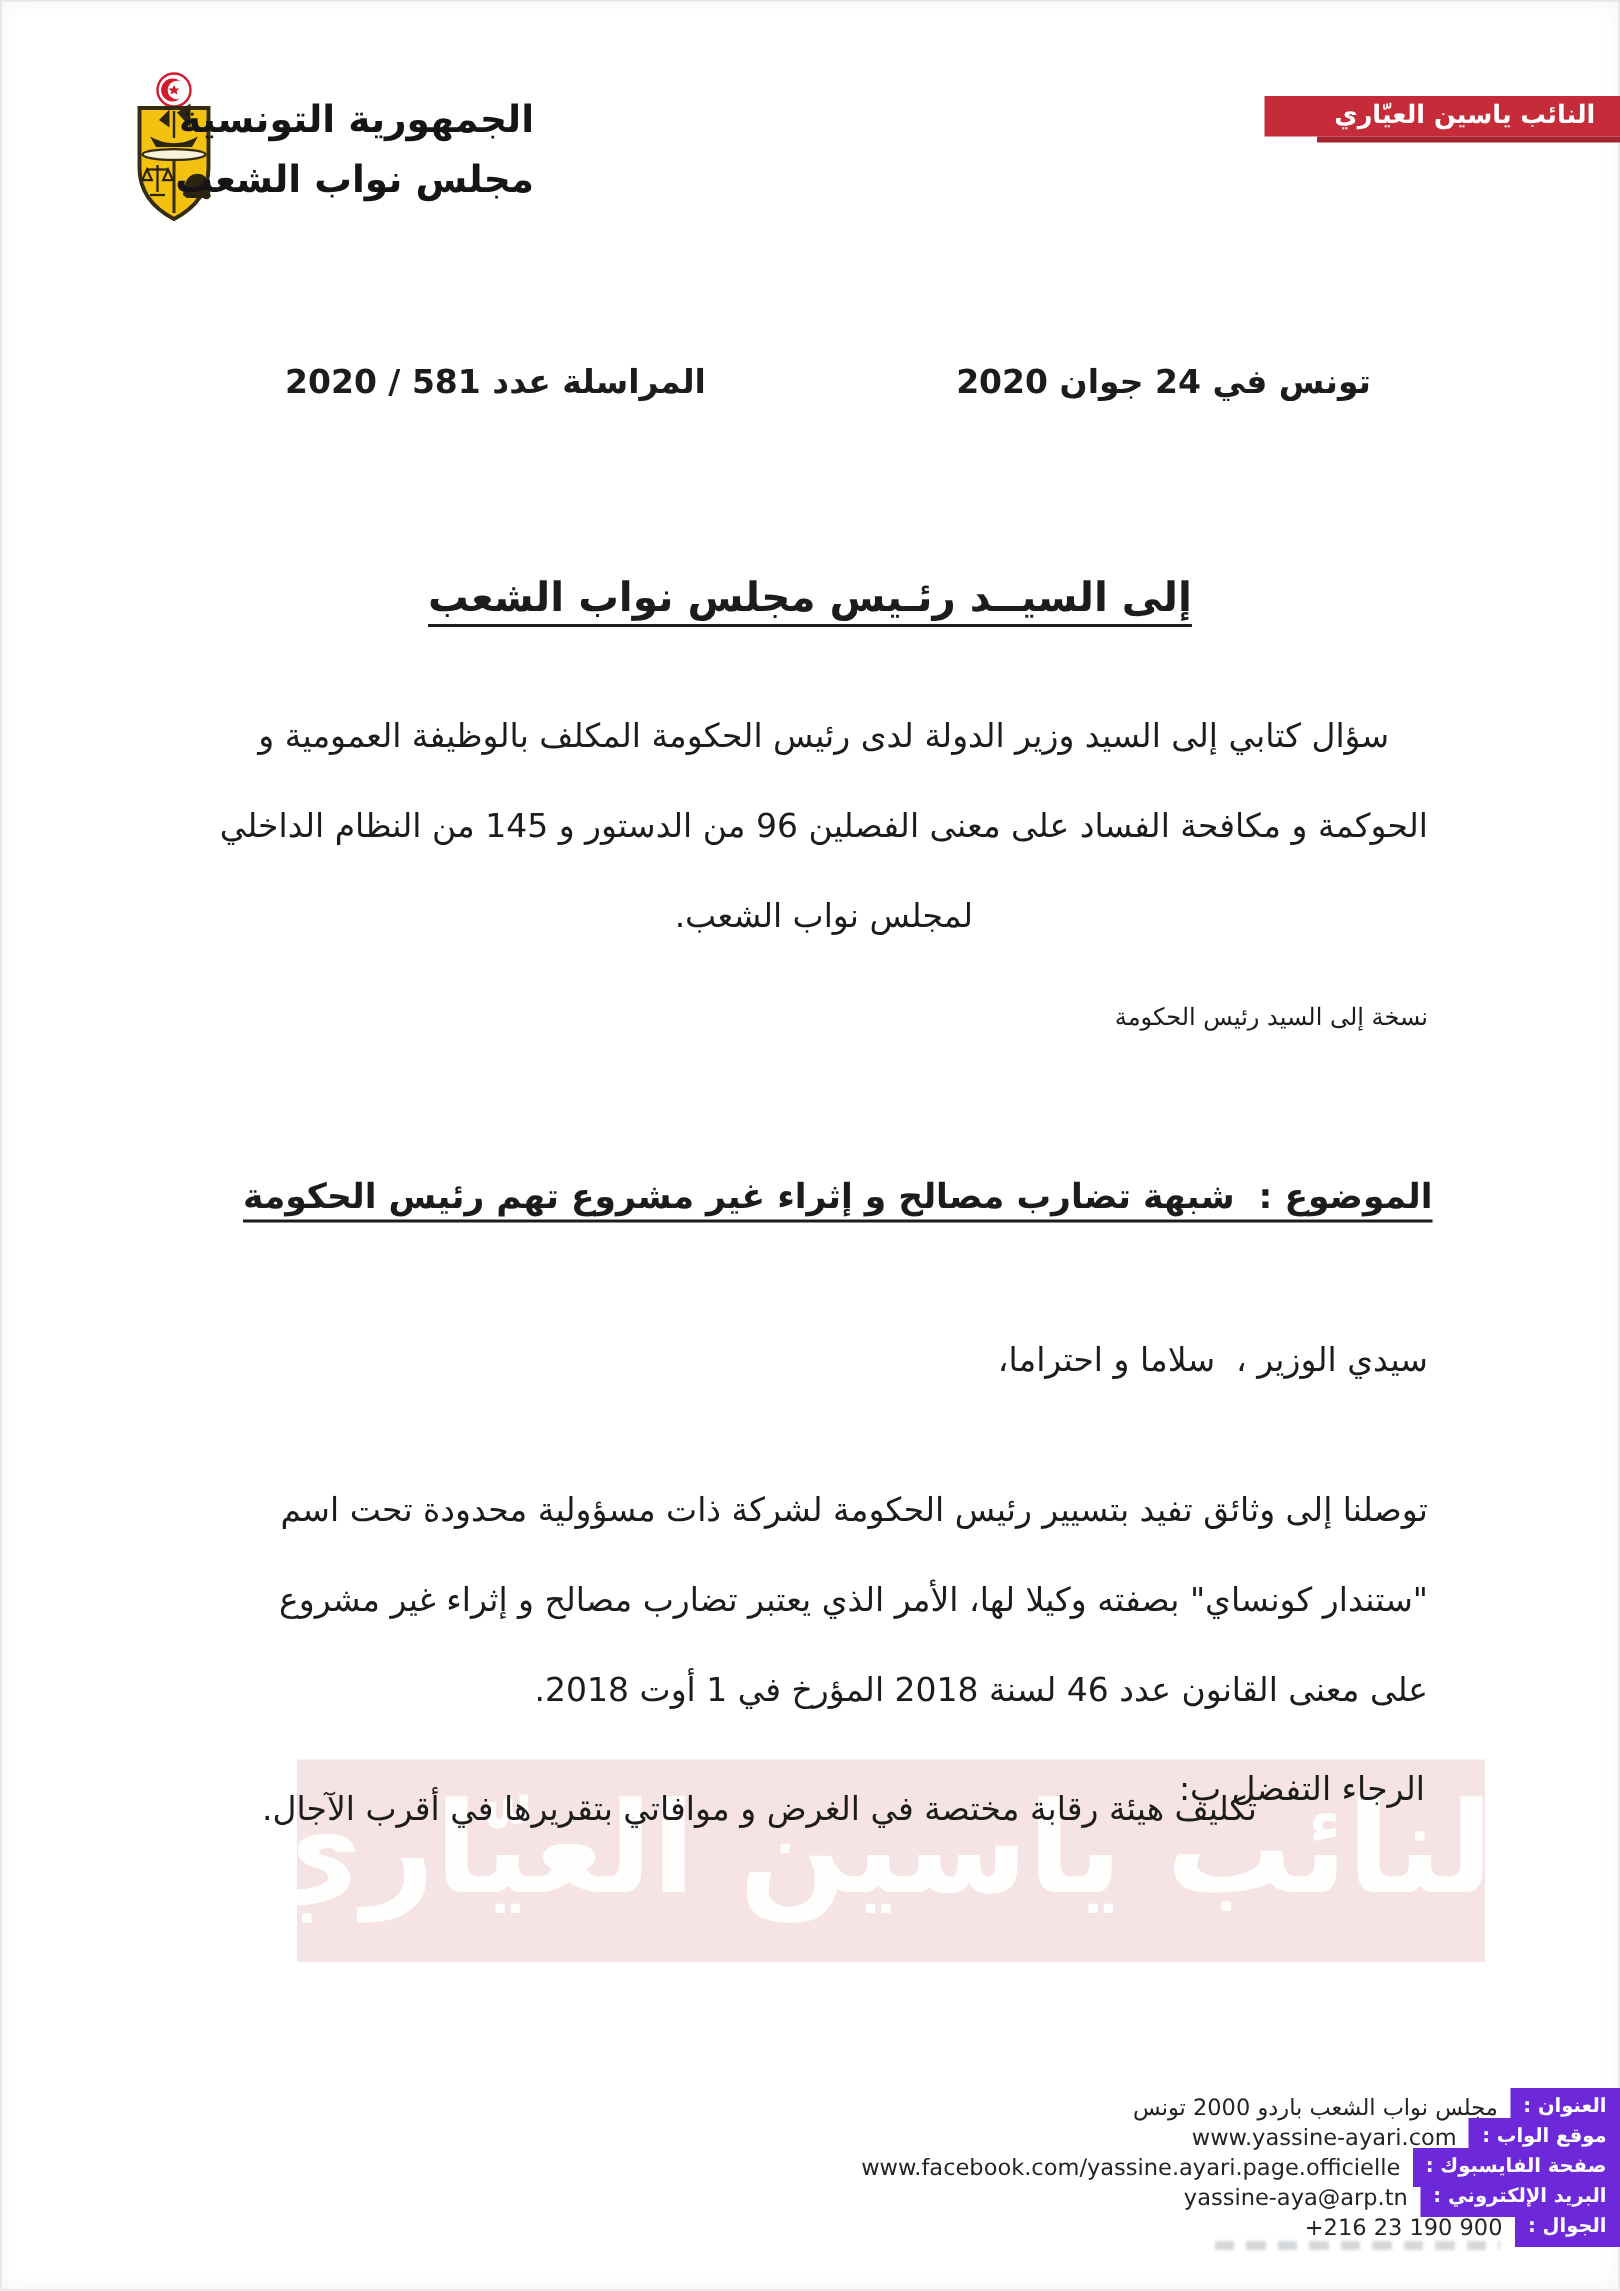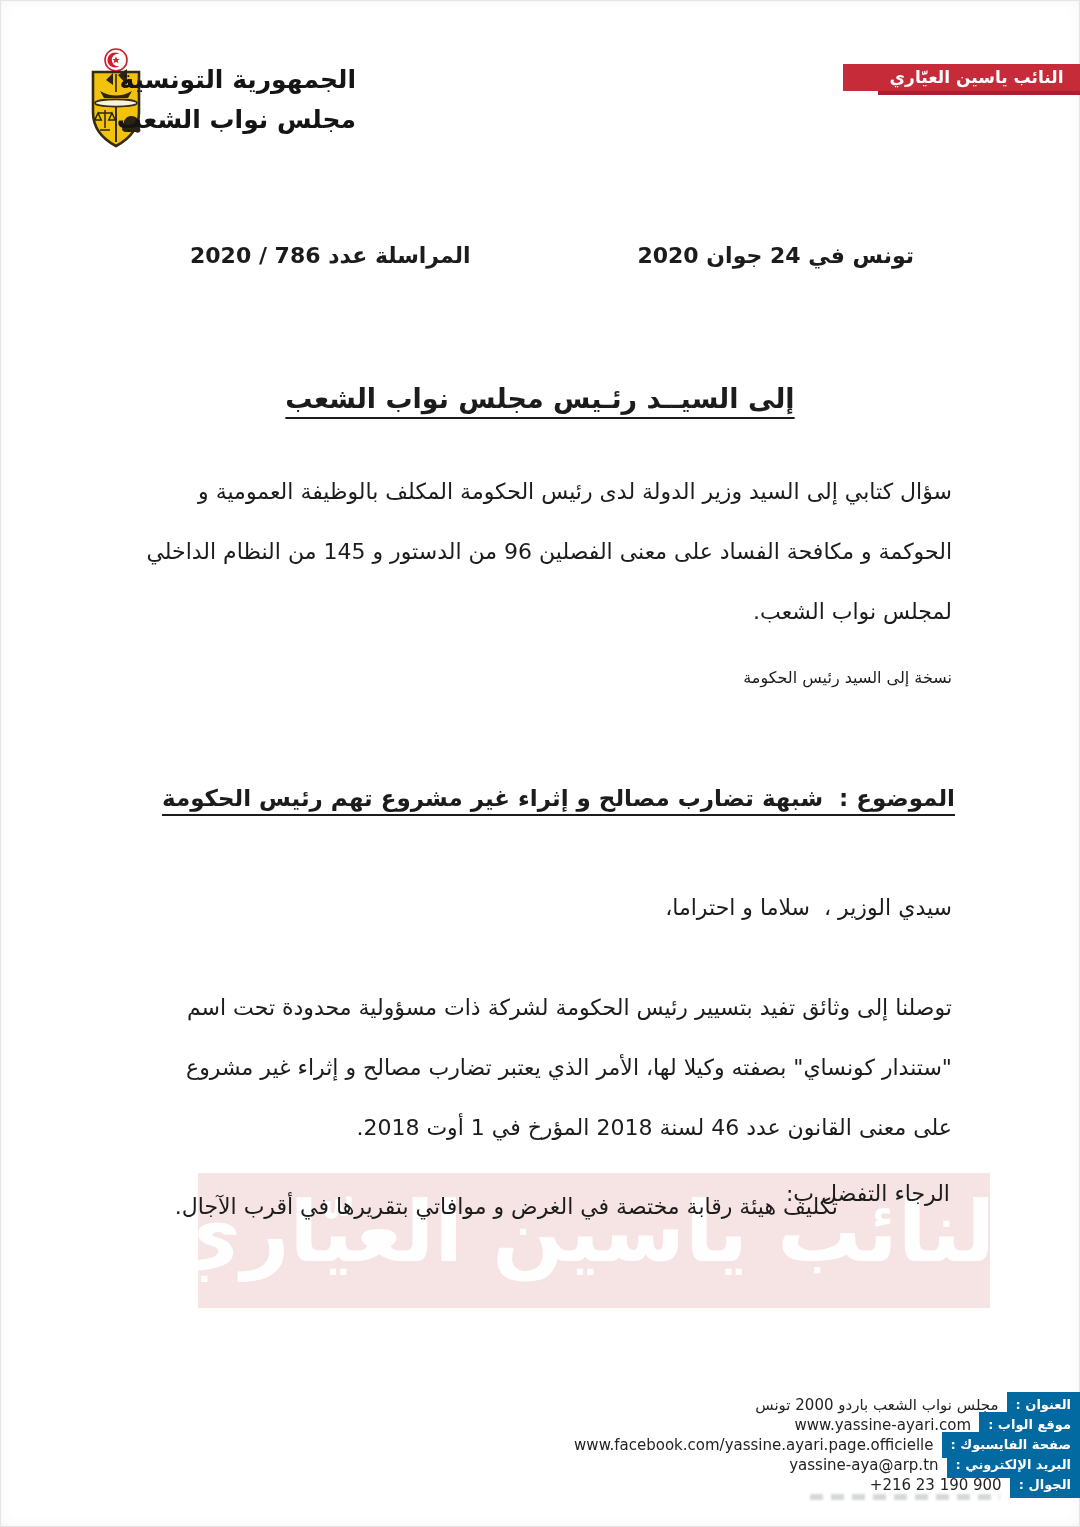--- a/index.html
+++ b/index.html
@@ -34,21 +34,21 @@
   .place-date{right:166px;top:243px;font-size:22px;font-weight:bold;}
   .reference{left:190px;top:243px;font-size:22px;font-weight:bold;}
   
   .addressee{
     left:0;right:0;top:383px;text-align:center;
     font-size:27px;font-weight:bold;
     text-decoration:underline;text-underline-offset:9px;text-decoration-thickness:2px;
   }
   
   .par{right:128px;text-align:right;font-size:22px;line-height:60px;}
-  .par1{top:462px;}
+  .par1{top:462px;text-align:center;}
   .copy-note{right:128px;top:668px;font-size:16px;}
   .subject{
     right:125px;top:785px;font-size:23px;font-weight:bold;
     text-decoration:underline;text-underline-offset:8px;text-decoration-thickness:2px;
   }
   .salutation{right:128px;top:895px;font-size:22px;text-align:right;}
   .par2{top:978px;}
   .request-intro{right:130px;top:1181px;font-size:22px;z-index:3;}
   .request-item{right:242px;top:1194px;font-size:22px;z-index:3;text-align:right;}
   
@@ -62,21 +62,21 @@
     white-space:nowrap;
   }
   
   .footer{
     right:0;top:1396px;display:flex;flex-direction:column;
     align-items:flex-start; 
     direction:rtl;z-index:2;
   }
   .footer-row{display:flex;align-items:center;direction:rtl;margin-bottom:2px;height:18px;}
   .footer-label{
-    background:#0369a1;color:#fff;font-weight:bold;font-size:13px;
+    background:#6d28d9;color:#fff;font-weight:bold;font-size:13px;
     line-height:18px;padding:4px 9px;white-space:nowrap;
   }
   .footer-value{
     margin-inline-start:8px;font-weight:normal;font-size:15px;color:#232323;
     unicode-bidi:plaintext;white-space:nowrap;
   }
   .remnant{
     right:80px;top:1494px;width:190px;height:6px;opacity:.4;
     background:repeating-linear-gradient(90deg,#979ea3 0 13px,transparent 13px 21px);
     filter:blur(1px);
@@ -111,21 +111,21 @@
 
   <div class="abs inst-text">
     <div>الجمهورية التونسية</div>
     <div>مجلس نواب الشعب</div>
   </div>
 
   <div class="abs banner">النائب ياسين العيّاري</div>
   <div class="abs banner-shadow"></div>
 
   <div class="abs place-date nowrap">تونس في 24 جوان 2020</div>
-  <div class="abs reference nowrap">المراسلة عدد 786 / 2020</div>
+  <div class="abs reference nowrap">المراسلة عدد 581 / 2020</div>
 
   <div class="abs addressee nowrap">إلى السيــد رئـيس مجلس نواب الشعب</div>
 
   <div class="abs par par1">
     <div class="nowrap">سؤال كتابي إلى السيد وزير الدولة لدى رئيس الحكومة المكلف بالوظيفة العمومية و</div>
     <div class="nowrap">الحوكمة و مكافحة الفساد على معنى الفصلين 96 من الدستور و 145 من النظام الداخلي</div>
     <div class="nowrap">لمجلس نواب الشعب.</div>
   </div>
 
   <div class="abs copy-note nowrap">نسخة إلى السيد رئيس الحكومة</div>

